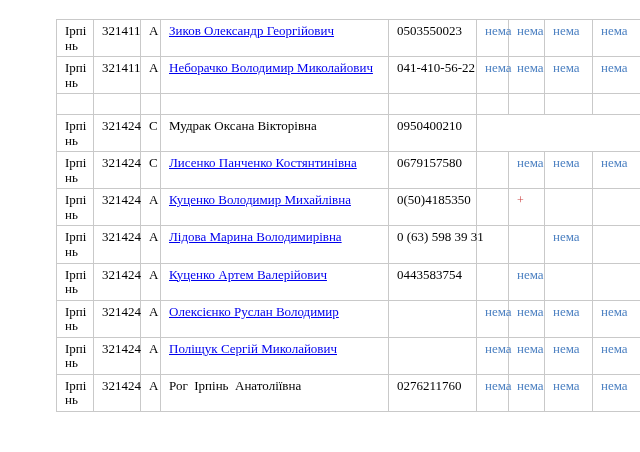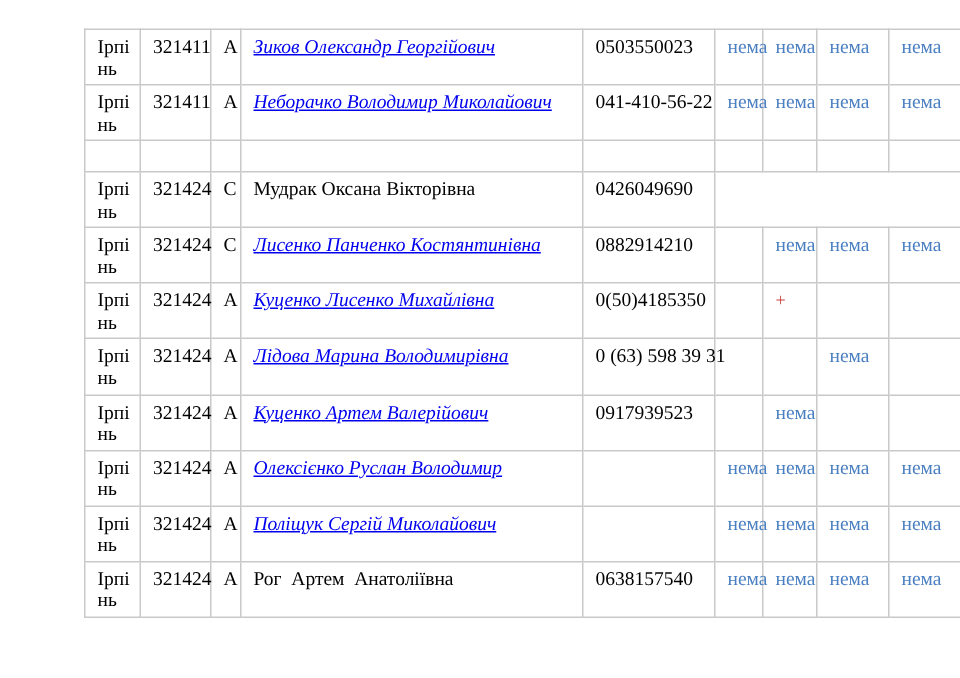--- a/index.html
+++ b/index.html
@@ -33,21 +33,20 @@
   tr.h21 { height: 21px; }
   td.cell-city {
     padding: 4px 2px 3px 6px;
     word-break: break-all;
   }
   td.cell-category { padding-left: 6px; }
   td.cell-name { overflow: hidden; }
   td.cell-name a {
     color: var(--name-link-color, #0000ee);
     text-decoration: underline;
-    font-style: italic;
   }
   td.cell-name .name-text { white-space: pre-wrap; }
   td.cell-phone {
     padding: 4px 1px 3px 8px;
     font-size: 12.5px;
     white-space: nowrap;
     font-family: Liberation Serif, serif;
   }
   td.cell-status {
     padding: 4px 2px 3px 6px;
@@ -112,39 +111,39 @@
           <td class="cell-status"></td>
           <td class="cell-status"></td>
           <td class="cell-status"></td>
           <td class="cell-status"></td>
         </tr>
         <tr class="h33">
           <td class="cell-city"><span>Ірпінь</span></td>
           <td><span>321424</span></td>
           <td class="cell-category"><span>С</span></td>
           <td class="cell-name"><span class="name-text">Мудрак Оксана Вікторівна</span></td>
-          <td class="cell-phone"><span>0426049690</span></td>
+          <td class="cell-phone"><span>0950400210</span></td>
           <td class="cell-status" colspan="4"></td>
         </tr>
         <tr class="h33">
           <td class="cell-city"><span>Ірпінь</span></td>
           <td><span>321424</span></td>
           <td class="cell-category"><span>С</span></td>
           <td class="cell-name"><a class="name-text">Лисенко Панченко Костянтинівна</a></td>
-          <td class="cell-phone"><span>0882914210</span></td>
-          <td class="cell-status"></td>
-          <td class="cell-status"><a class="nema">нема</a></td>
-          <td class="cell-status"><a class="nema">нема</a></td>
-          <td class="cell-status"><a class="nema">нема</a></td>
-        </tr>
-        <tr class="h33">
-          <td class="cell-city"><span>Ірпінь</span></td>
-          <td><span>321424</span></td>
-          <td class="cell-category"><span>А</span></td>
-          <td class="cell-name"><a class="name-text">Куценко Лисенко Михайлівна</a></td>
+          <td class="cell-phone"><span>0679157580</span></td>
+          <td class="cell-status"></td>
+          <td class="cell-status"><a class="nema">нема</a></td>
+          <td class="cell-status"><a class="nema">нема</a></td>
+          <td class="cell-status"><a class="nema">нема</a></td>
+        </tr>
+        <tr class="h33">
+          <td class="cell-city"><span>Ірпінь</span></td>
+          <td><span>321424</span></td>
+          <td class="cell-category"><span>А</span></td>
+          <td class="cell-name"><a class="name-text">Куценко Володимир Михайлівна</a></td>
           <td class="cell-phone"><span>0(50)4185350</span></td>
           <td class="cell-status"></td>
           <td class="cell-status"><span class="plus">+</span></td>
           <td class="cell-status"></td>
           <td class="cell-status"></td>
         </tr>
         <tr class="h33">
           <td class="cell-city"><span>Ірпінь</span></td>
           <td><span>321424</span></td>
           <td class="cell-category"><span>А</span></td>
@@ -153,21 +152,21 @@
           <td class="cell-status"></td>
           <td class="cell-status"></td>
           <td class="cell-status"><a class="nema">нема</a></td>
           <td class="cell-status"></td>
         </tr>
         <tr class="h33">
           <td class="cell-city"><span>Ірпінь</span></td>
           <td><span>321424</span></td>
           <td class="cell-category"><span>А</span></td>
           <td class="cell-name"><a class="name-text">Куценко Артем Валерійович</a></td>
-          <td class="cell-phone"><span>0917939523</span></td>
+          <td class="cell-phone"><span>0443583754</span></td>
           <td class="cell-status"></td>
           <td class="cell-status"><a class="nema">нема</a></td>
           <td class="cell-status"></td>
           <td class="cell-status"></td>
         </tr>
         <tr class="h33">
           <td class="cell-city"><span>Ірпінь</span></td>
           <td><span>321424</span></td>
           <td class="cell-category"><span>А</span></td>
           <td class="cell-name"><a class="name-text">Олексієнко Руслан Володимир</a></td>
@@ -185,22 +184,22 @@
           <td class="cell-phone"><span></span></td>
           <td class="cell-status"><a class="nema">нема</a></td>
           <td class="cell-status"><a class="nema">нема</a></td>
           <td class="cell-status"><a class="nema">нема</a></td>
           <td class="cell-status"><a class="nema">нема</a></td>
         </tr>
         <tr class="h33">
           <td class="cell-city"><span>Ірпінь</span></td>
           <td><span>321424</span></td>
           <td class="cell-category"><span>А</span></td>
-          <td class="cell-name"><span class="name-text">Рог  Артем  Анатоліївна</span></td>
-          <td class="cell-phone"><span>0638157540</span></td>
+          <td class="cell-name"><span class="name-text">Рог  Ірпінь  Анатоліївна</span></td>
+          <td class="cell-phone"><span>0276211760</span></td>
           <td class="cell-status"><a class="nema">нема</a></td>
           <td class="cell-status"><a class="nema">нема</a></td>
           <td class="cell-status"><a class="nema">нема</a></td>
           <td class="cell-status"><a class="nema">нема</a></td>
         </tr>
       </tbody>
   </table>
 </div>
 
 </body></html>

